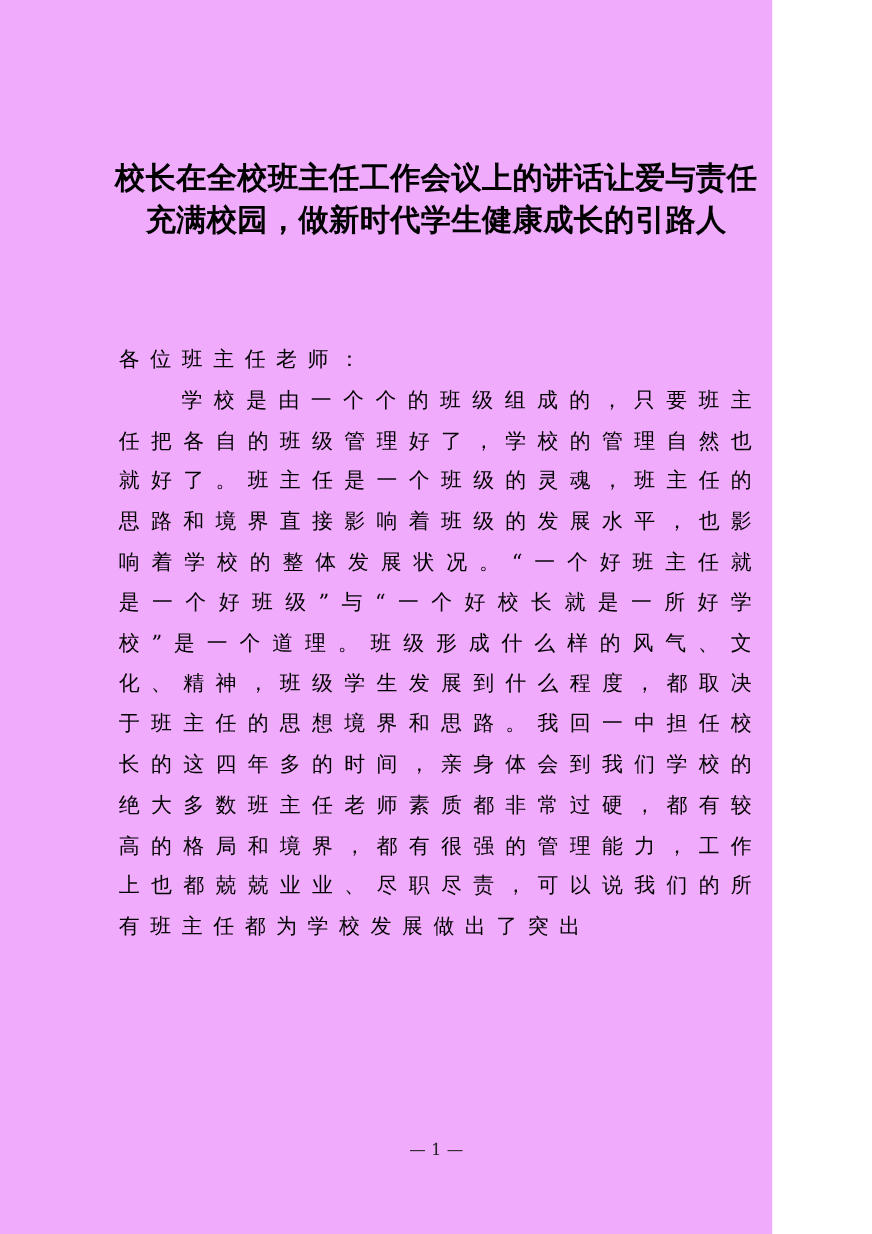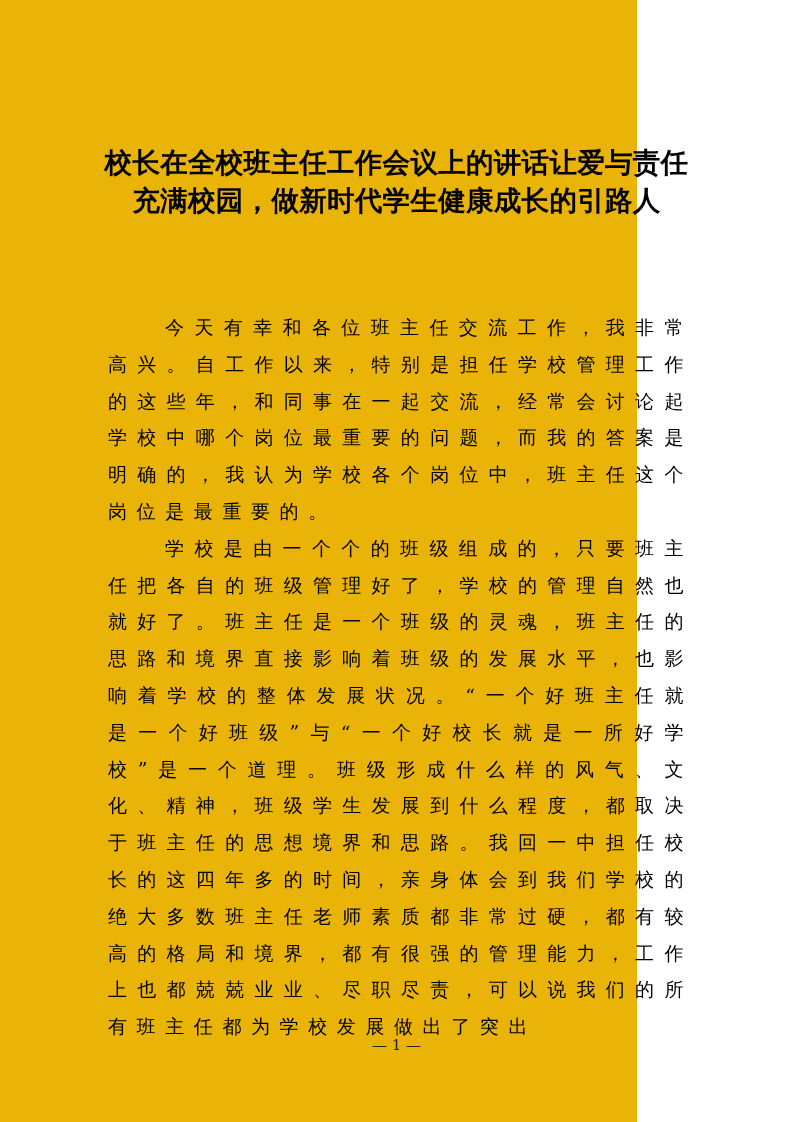--- a/index.html
+++ b/index.html
@@ -10,22 +10,22 @@
   body {
     width: 793px;
     height: 1122px;
     position: relative;
     overflow: hidden;
     color: #000000;
   }
   .page {
     position: absolute;
     left: 0; top: 0;
-    width: 637px; height: 1122px;
-    background: #eab308;
+    width: 702px; height: 1122px;
+    background: #f0abfc;
   }
   .title {
     position: absolute;
     left: 100px;
     top: 143px;
     width: 593px;
     text-align: center;
     font-family: "DejaVu Sans", sans-serif;
     font-weight: bold;
     font-size: 27.5px;
@@ -62,18 +62,18 @@
     color: #222;
   }
 </style>
 </head>
 <body>
 
 <div class="page">
   <h1 class="title">校长在全校班主任工作会议上的讲话让爱与责任充满校园，做新时代学生健康成长的引路人</h1>
 
   <div class="body-text">
-    <p class="indent">今天有幸和各位班主任交流工作，我非常高兴。自工作以来，特别是担任学校管理工作的这些年，和同事在一起交流，经常会讨论起学校中哪个岗位最重要的问题，而我的答案是明确的，我认为学校各个岗位中，班主任这个岗位是最重要的。</p>
+    <p>各位班主任老师：</p>
     <p class="indent">学校是由一个个的班级组成的，只要班主任把各自的班级管理好了，学校的管理自然也就好了。班主任是一个班级的灵魂，班主任的思路和境界直接影响着班级的发展水平，也影响着学校的整体发展状况。“一个好班主任就是一个好班级”与“一个好校长就是一所好学校”是一个道理。班级形成什么样的风气、文化、精神，班级学生发展到什么程度，都取决于班主任的思想境界和思路。我回一中担任校长的这四年多的时间，亲身体会到我们学校的绝大多数班主任老师素质都非常过硬，都有较高的格局和境界，都有很强的管理能力，工作上也都兢兢业业、尽职尽责，可以说我们的所有班主任都为学校发展做出了突出</p>
   </div>
 
   <div class="page-number">— 1 —</div>
 </div>
 
 </body></html>

